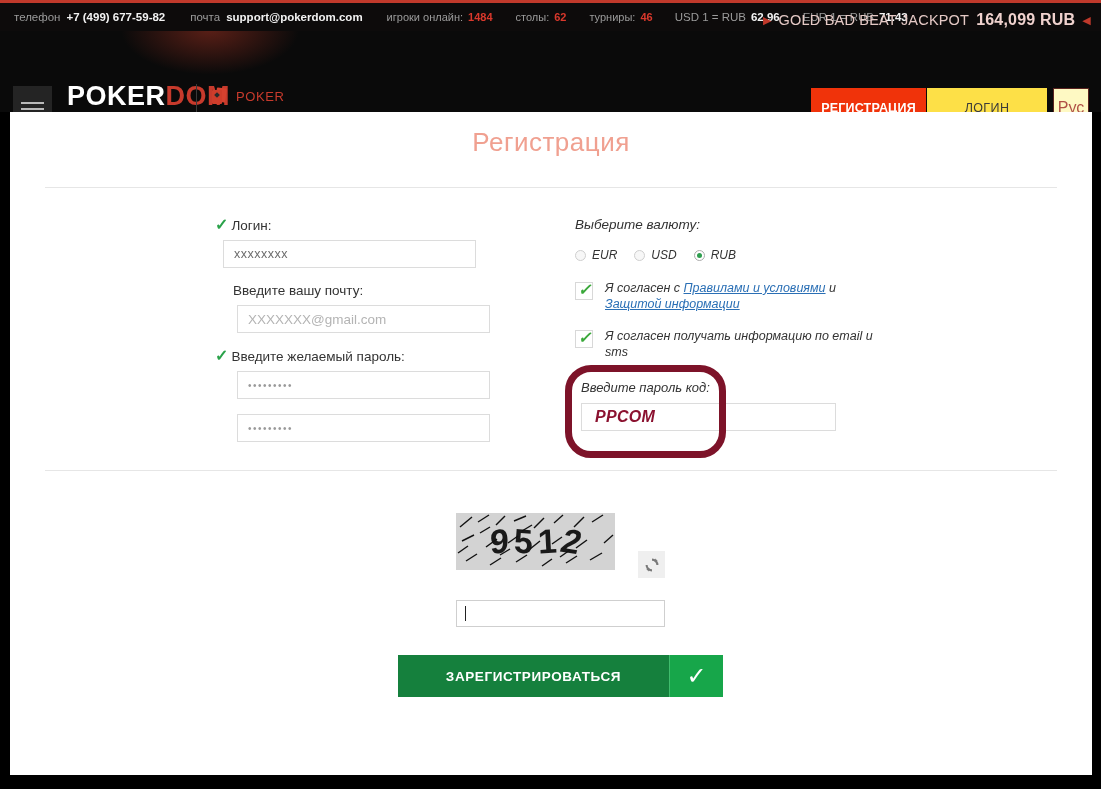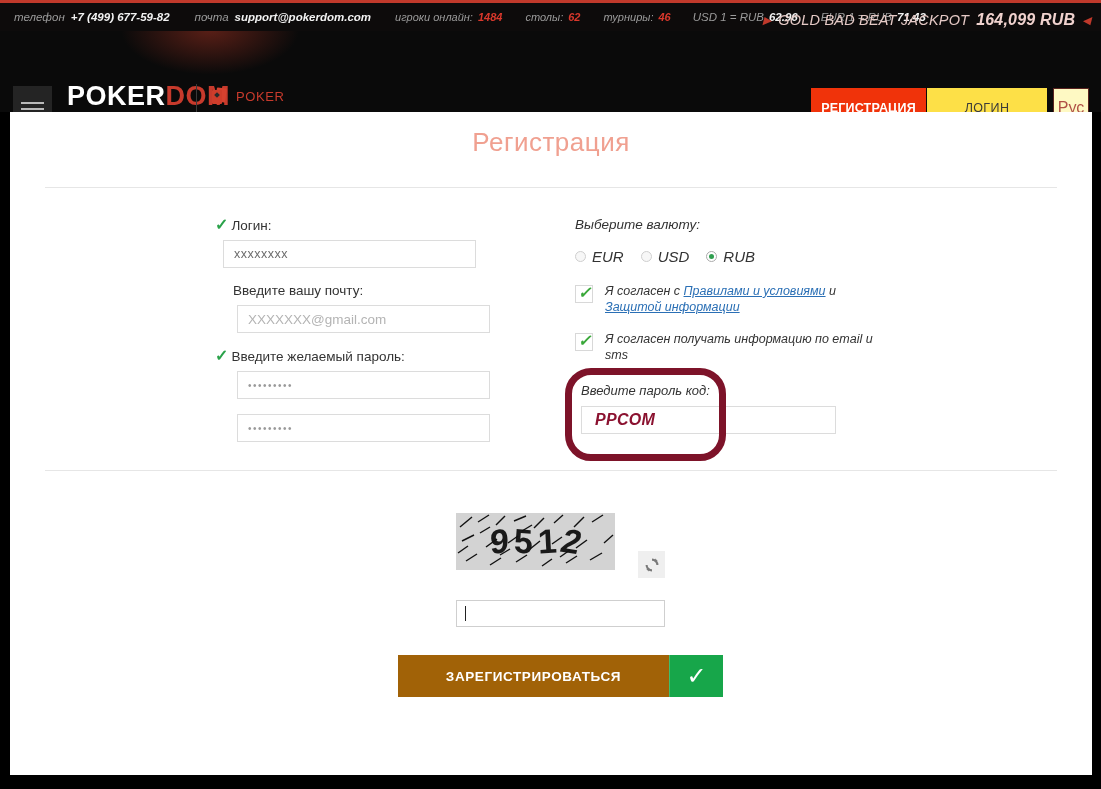--- a/index.html
+++ b/index.html
@@ -20,21 +20,20 @@
 
   
   #topbar {
     position: absolute;
     left: 0; top: 0;
     width: 1101px; height: 31px;
     background: #0d0b0b;
     border-top: 3px solid #c0392b;
     display: flex;
     overflow: hidden;
-    font-style: italic;
   }
   .tb-group {
     display: flex;
     align-items: center;
     white-space: nowrap;
     font-size: 11.5px;
   }
   .tb-label { color: #9b9b9b; }
   .tb-strong { color: #f2f2f2; font-weight: bold; }
   .tb-red { color: #d9382c; font-weight: bold; }
@@ -280,21 +279,21 @@
   
   #cur-title {
     font-size: 13.5px;
     color: #333;
     margin-bottom: 16px;
   }
   #cur-row {
     display: flex;
     align-items: center;
     gap: 7px;
-    font-size: 15px;
+    font-size: 12px;
     color: #333;
     margin-bottom: 18px;
   }
   .radio {
     width: 11px; height: 11px;
     border-radius: 50%;
     border: 1px solid #cfcfcf;
     background: #f7f7f7;
     display: inline-block;
     position: relative;
@@ -436,21 +435,21 @@
   
   #submit-wrap {
     position: absolute;
     left: 388px; top: 543px;
     width: 325px; height: 42px;
     display: flex;
     cursor: pointer;
   }
   #submit-btn {
     flex: 1;
-    background: #a16207;
+    background: #15803d;
     color: #fff;
     font-size: 13.5px;
     font-weight: bold;
     letter-spacing: .6px;
     display: flex;
     align-items: center;
     justify-content: center;
     border: none;
     font-family: "Liberation Sans", sans-serif;
   }

